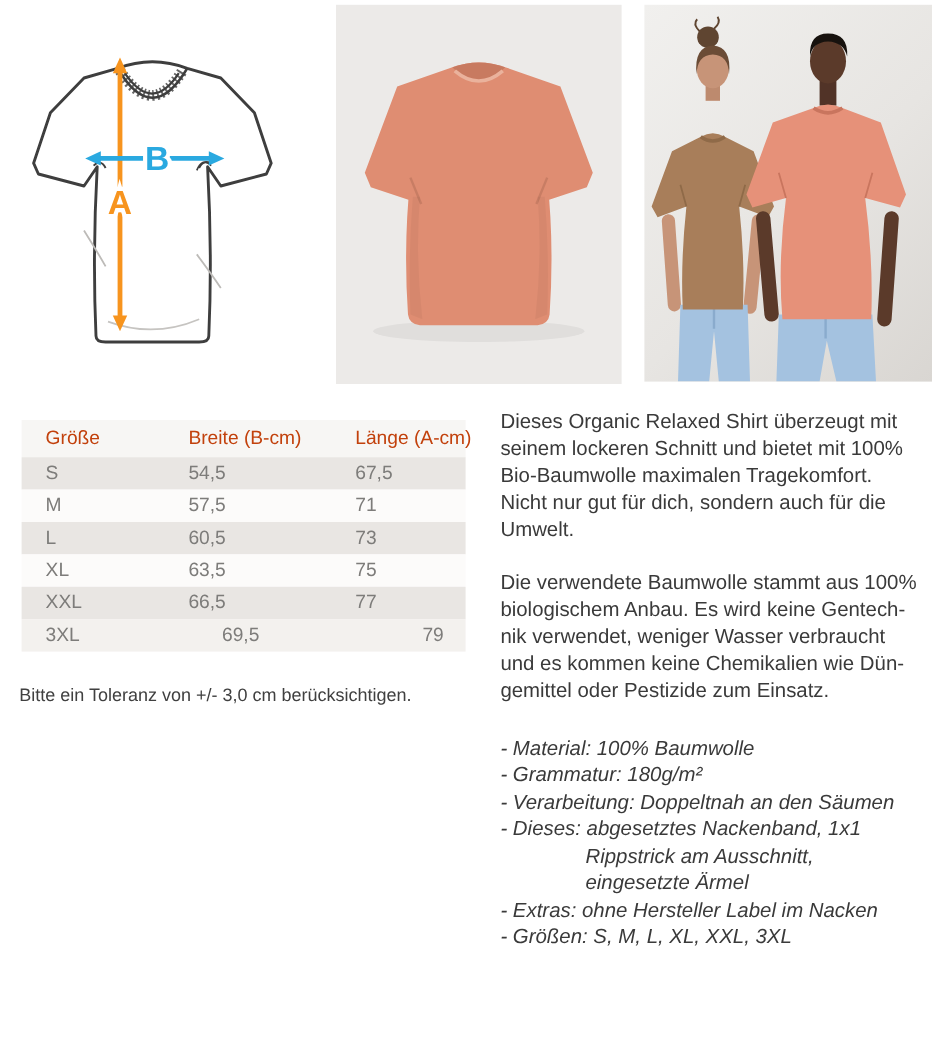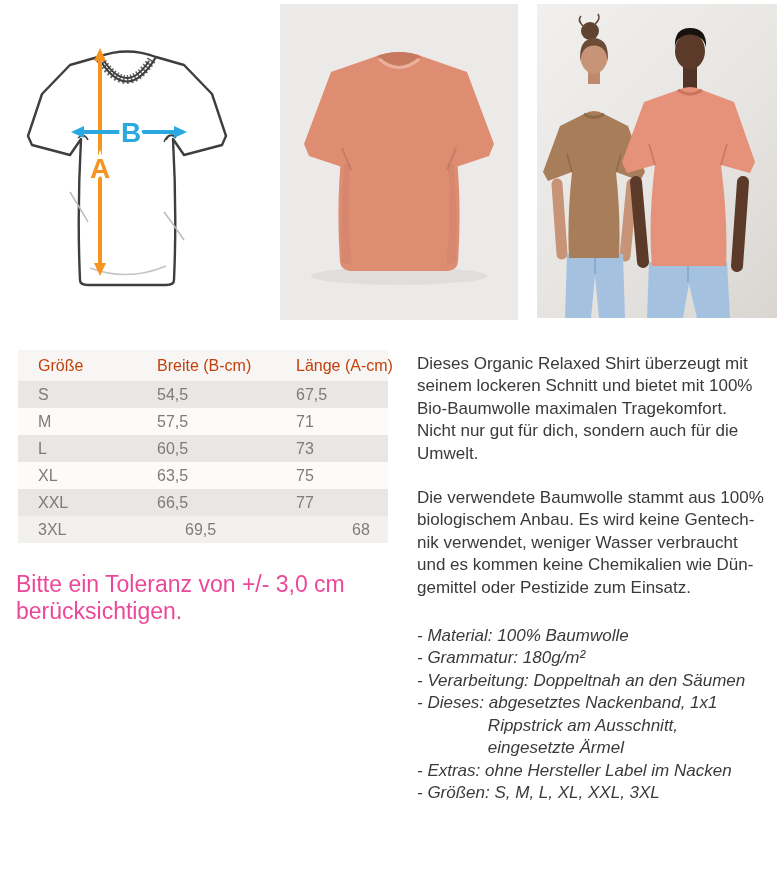--- a/index.html
+++ b/index.html
@@ -20,26 +20,26 @@
   .size-chart{position:absolute;left:18px;top:350px;width:370px;font-size:16px;}
   .sc-row{display:grid;grid-template-columns:119px 139px 112px;align-items:center;height:27px;}
   .sc-row.header{height:31px;background:#f7f6f4;color:#c2410c;}
   .sc-row .cell{padding-left:20px;white-space:nowrap;}
   .sc-row.r-odd{background:#e9e6e3;}
   .sc-row.r-even{background:#fcfbfa;}
   .sc-row.r-last{background:#f3f1ee;gap:28px;}
   .sc-row:not(.header){color:#7d7c7a;}
 
   .tolerance-note{position:absolute;left:16px;top:571px;width:400px;
-    font-size:23px;color:#ec4899;}
+    font-size:15px;color:#404040;}
 
   
   .description{position:absolute;left:417px;top:337px;width:356px;
     font-size:17px;line-height:22.4px;color:#3a3a3a;}
-  .description p{margin:16px 0 22px 0;white-space:pre-line;}
+  .description p{margin:4px 0 22px 0;white-space:pre-line;}
   .description p.p2{margin-bottom:26px;}
   .spec-list{list-style:none;margin:0;padding:0;font-style:italic;}
   .spec-list li{white-space:pre-wrap;}
 </style>
 </head>
 <body>
 
 <div class="panel diagram-panel">
   <svg viewBox="0 0 220 260">
 
@@ -167,21 +167,21 @@
     <div class="cell">75</div>
   </div>
   <div class="sc-row r-odd">
     <div class="cell">XXL</div>
     <div class="cell">66,5</div>
     <div class="cell">77</div>
   </div>
   <div class="sc-row r-last">
     <div class="cell">3XL</div>
     <div class="cell">69,5</div>
-    <div class="cell">68</div>
+    <div class="cell">79</div>
   </div>
 </div>
 
 <div class="tolerance-note">Bitte ein Toleranz von +/- 3,0 cm berücksichtigen.</div>
 
 <div class="description">
   <p class="p1">Dieses Organic Relaxed Shirt überzeugt mit
 seinem lockeren Schnitt und bietet mit 100%
 Bio-Baumwolle maximalen Tragekomfort.
 Nicht nur gut für dich, sondern auch für die

